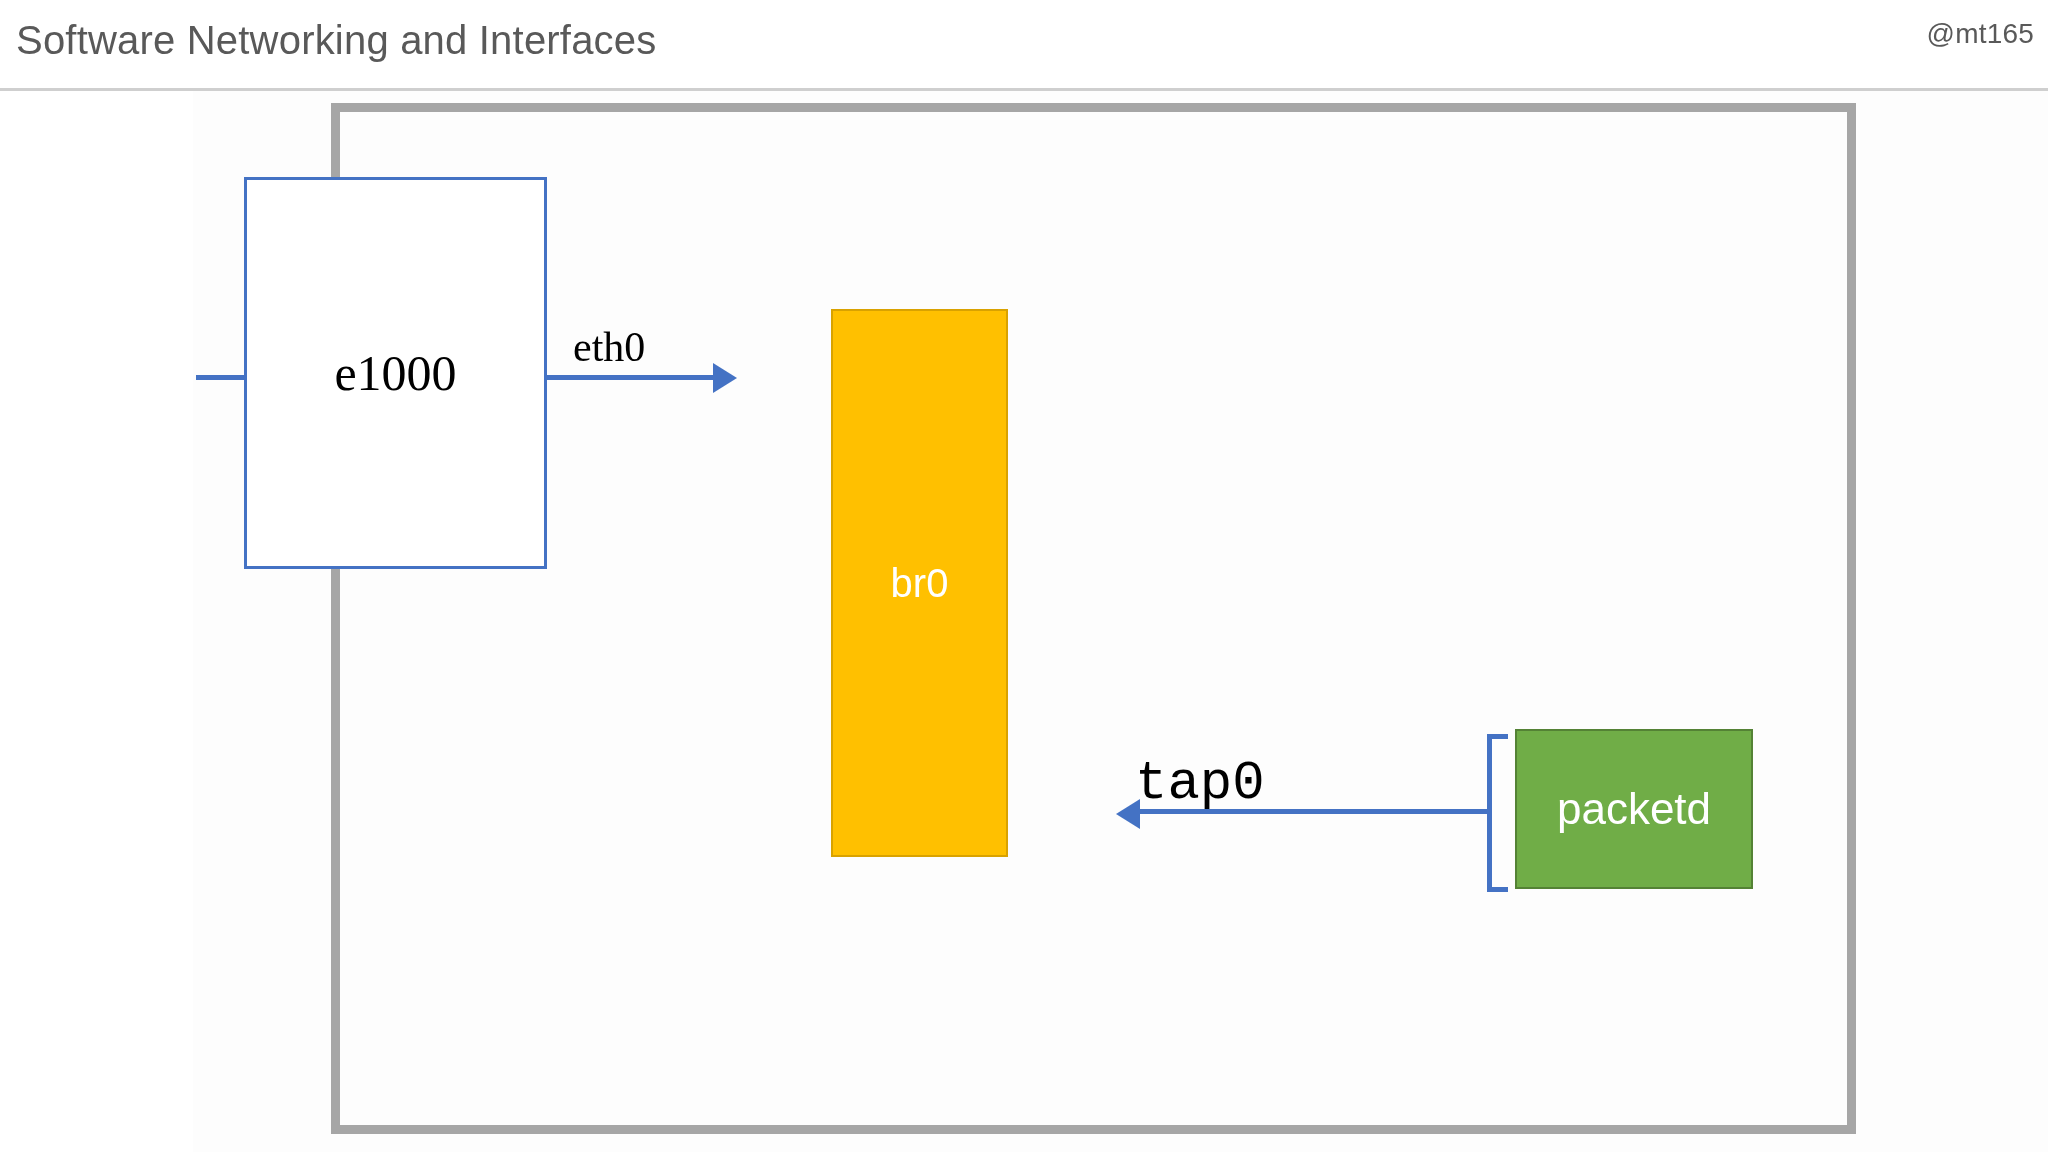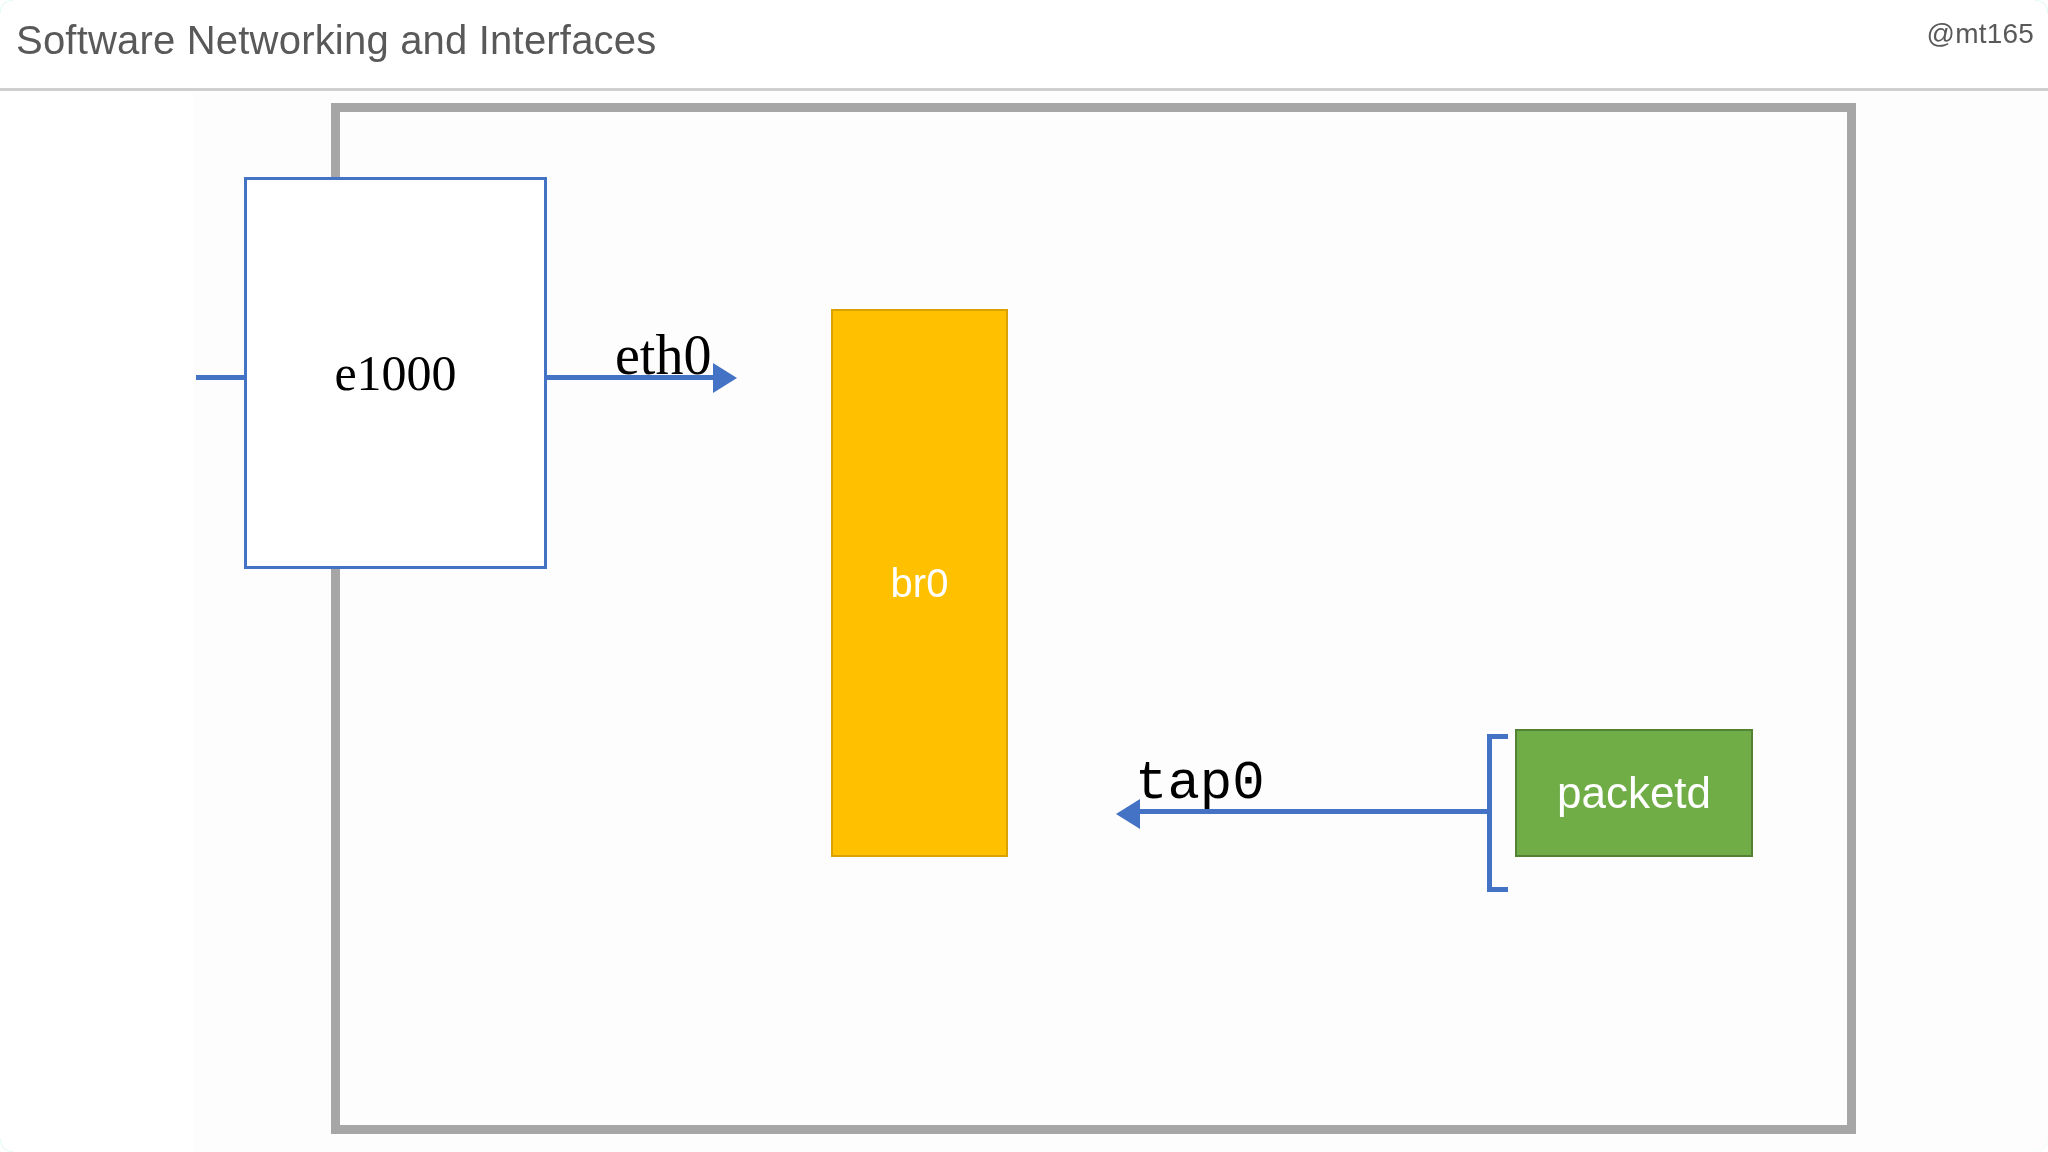--- a/index.html
+++ b/index.html
@@ -7,21 +7,20 @@
     padding: 0;
     background: #ffffff;
   }
   #slide {
     position: relative;
     width: 2048px;
     height: 1152px;
     background: #5eead4;
     font-family: "Liberation Sans", sans-serif;
     overflow: hidden;
-    border-radius: 14px;
   }
 
   
   #header {
     position: absolute;
     left: 0; top: 0;
     width: 2048px; height: 88px;
     background: #ffffff;
   }
   #header-title {
@@ -106,22 +105,22 @@
   #eth0-arrow-head {
     position: absolute;
     left: 713px; top: 272px;
     width: 0; height: 0;
     border-top: 15px solid transparent;
     border-bottom: 15px solid transparent;
     border-left: 24px solid #4472c4;
   }
   #eth0-label {
     position: absolute;
-    left: 615px; top: 232px;
-    font-size: 56px;
+    left: 573px; top: 232px;
+    font-size: 42px;
     color: #000000;
     font-family: "Liberation Serif", serif;
     white-space: nowrap;
   }
 
   
   #br0-box {
     position: absolute;
     left: 831px; top: 218px;
     width: 177px; height: 548px;
@@ -135,21 +134,21 @@
   #br0-label {
     font-size: 40px;
     color: #ffffff;
     line-height: 1;
   }
 
   
   #packetd-box {
     position: absolute;
     left: 1515px; top: 638px;
-    width: 238px; height: 128px;
+    width: 238px; height: 160px;
     background: #70ad47;
     border: 2px solid #548235;
     box-sizing: border-box;
     display: flex;
     align-items: center;
     justify-content: center;
   }
   #packetd-label {
     font-size: 44px;
     color: #ffffff;

